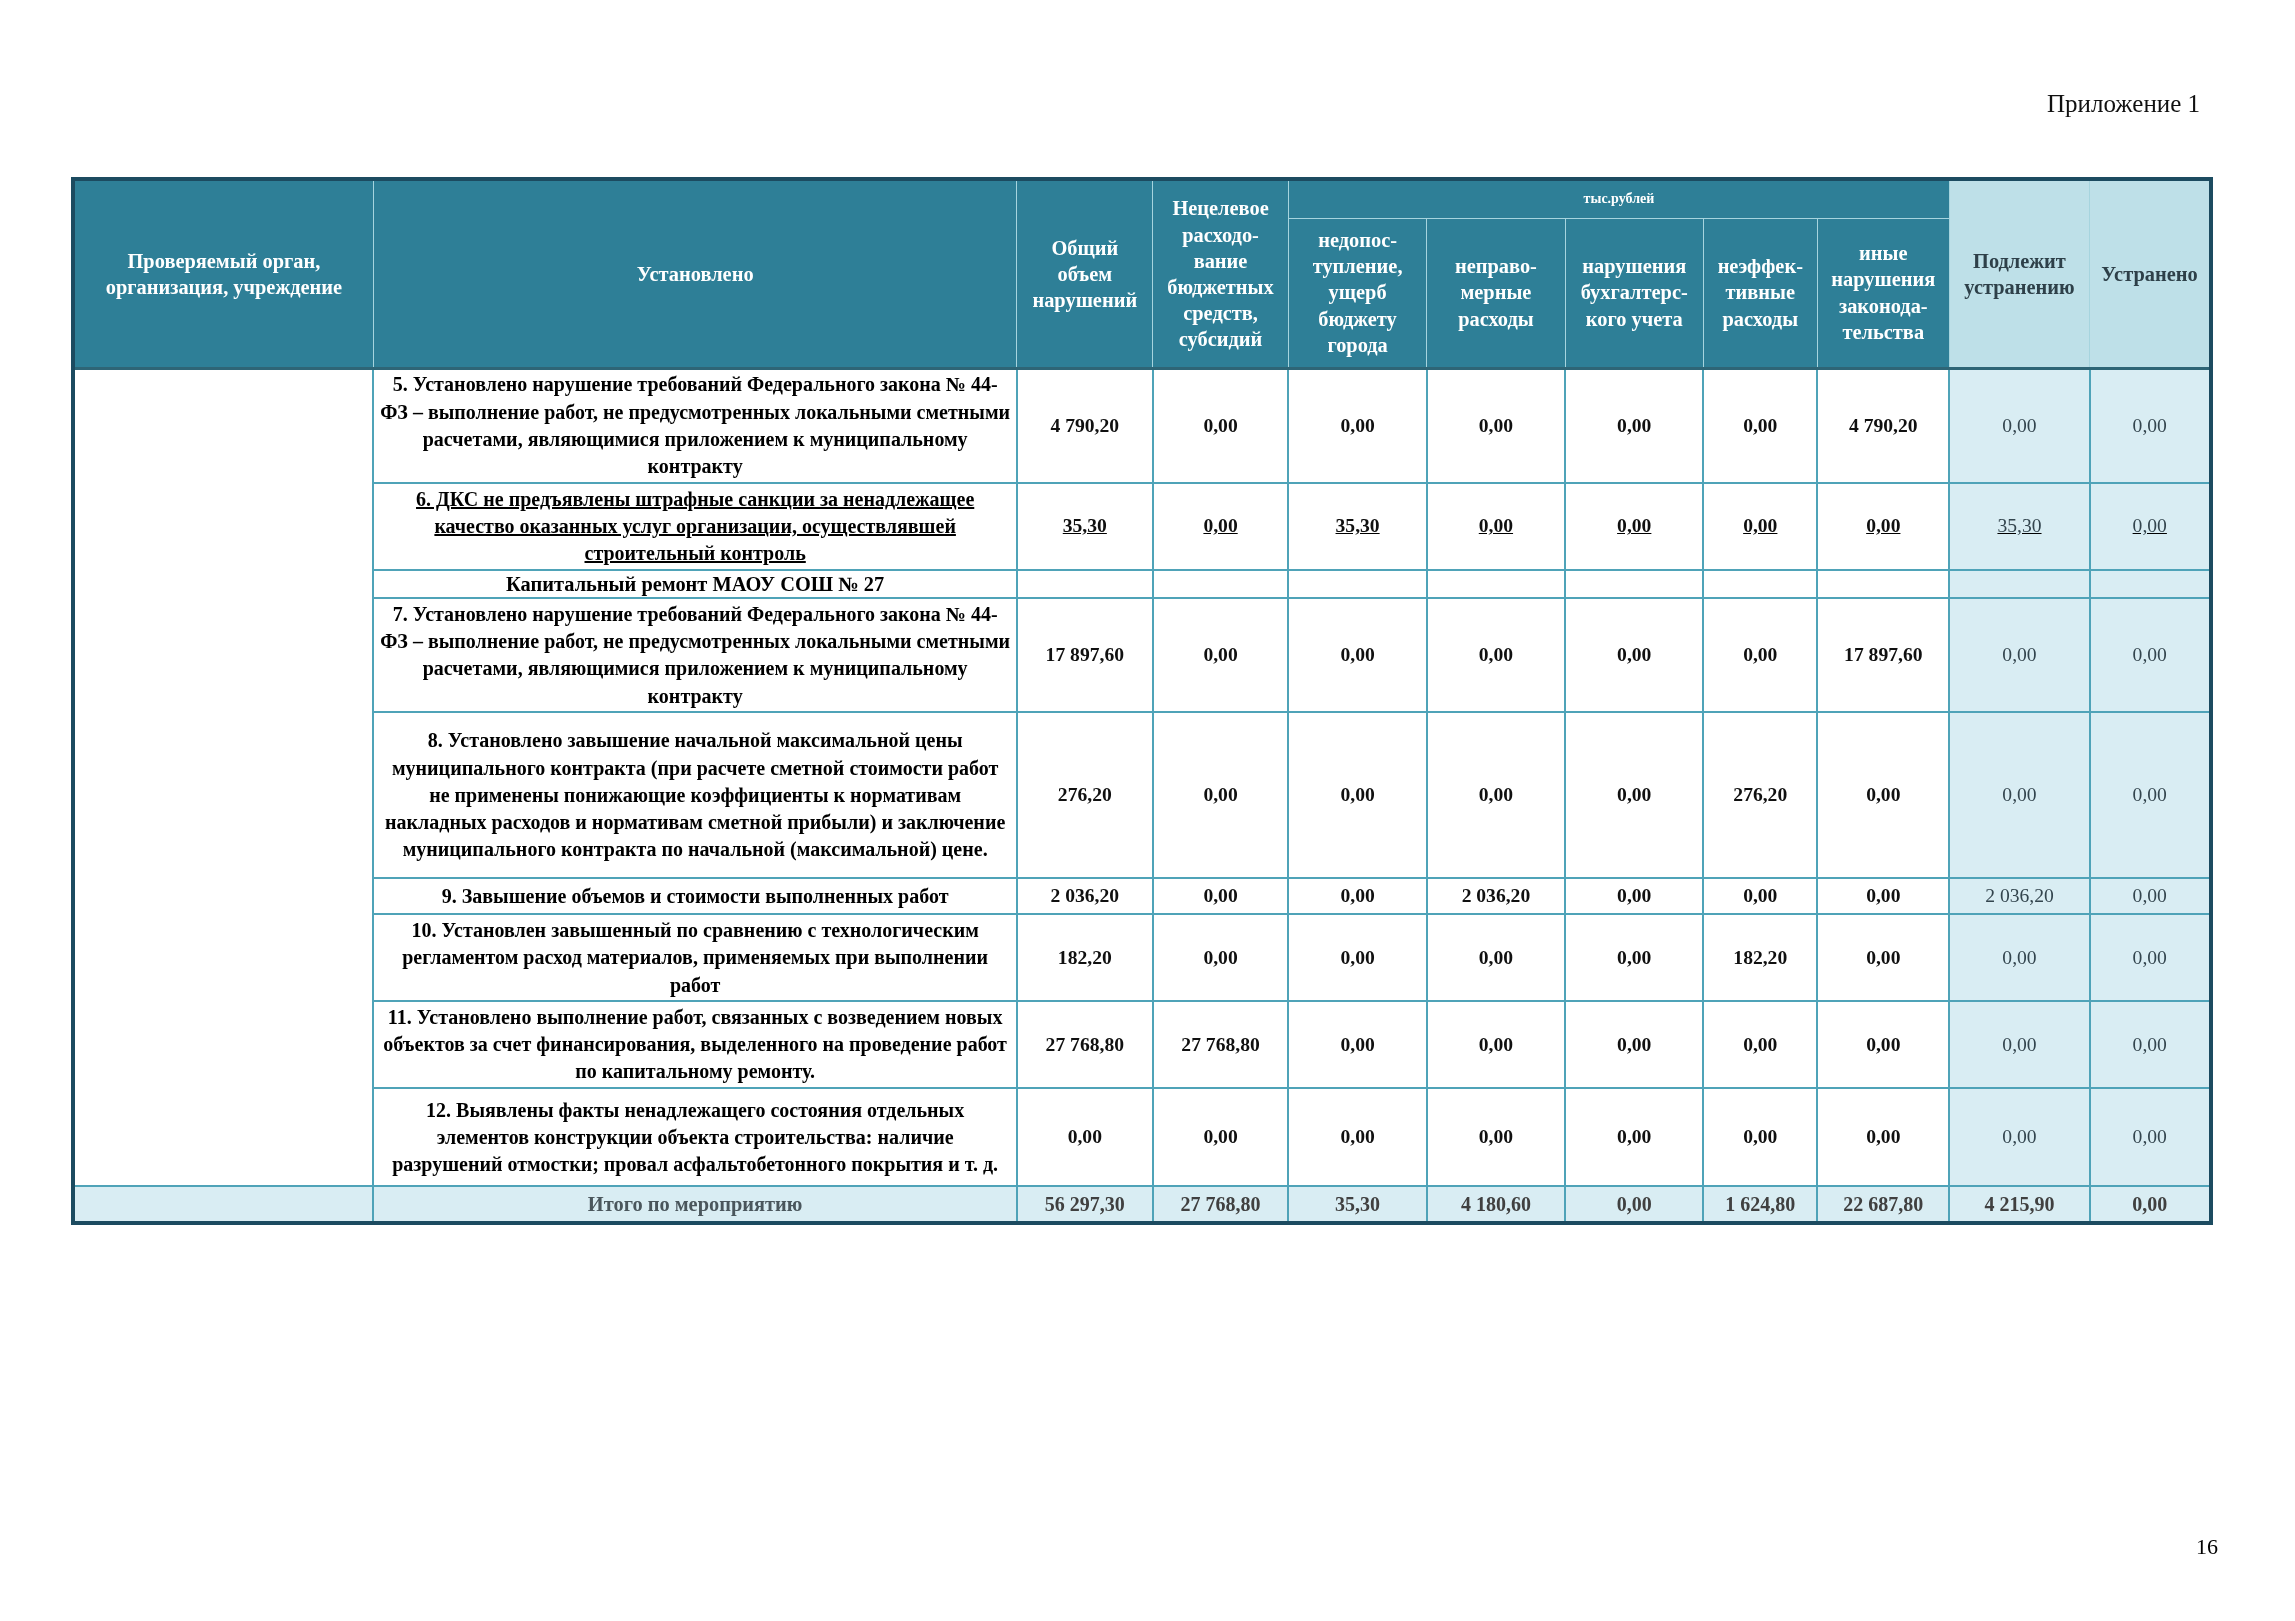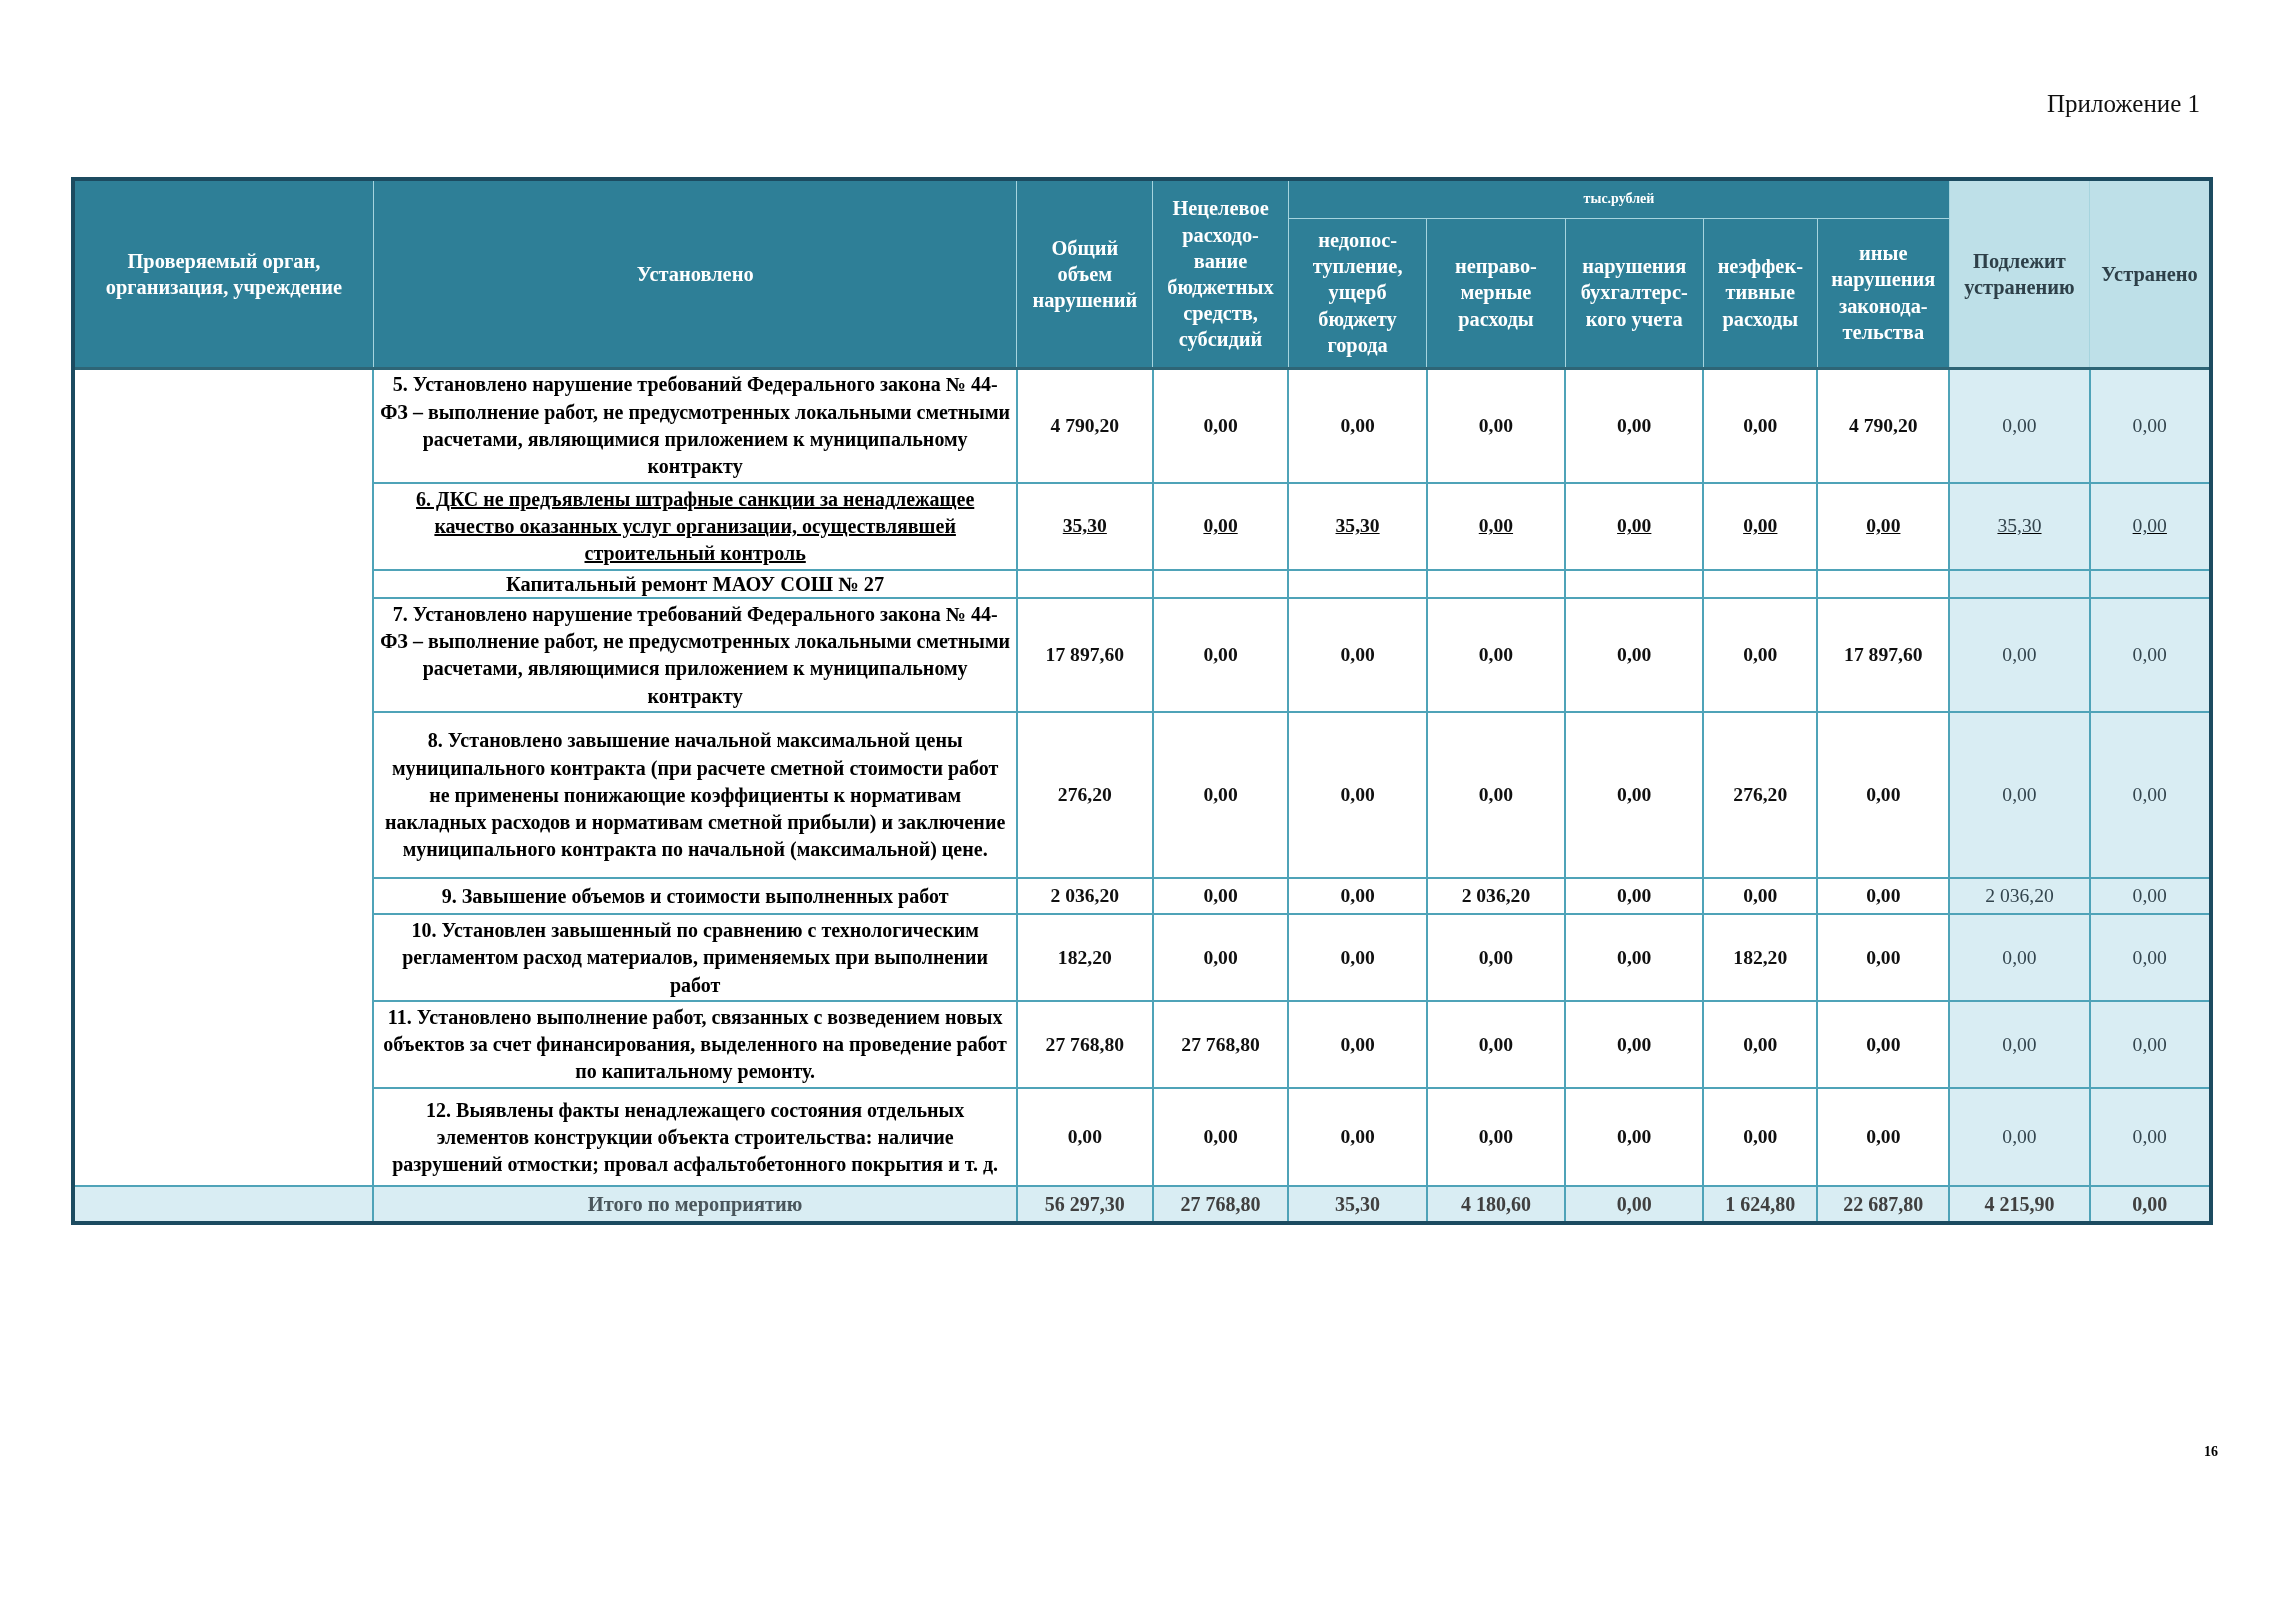--- a/index.html
+++ b/index.html
@@ -1,19 +1,19 @@
 <!DOCTYPE html>
 <html style="font-size:13.6px"><head>
 <meta charset="utf-8">
 <style>
   html,body{margin:0;padding:0;background:#888;}
   .sheet{position:relative;width:2295px;height:1622px;background:#ffffff;
          font-family:"Liberation Serif","DejaVu Serif",serif;color:#000;}
   .appendix{position:absolute;top:58px;right:95px;font-size:25px;color:#111;margin-top:32px;}
-  .pagenum{position:absolute;top:1444px;right:77px;font-size:14px;font-weight:700;}
+  .pagenum{position:absolute;top:1534px;right:77px;font-size:22px;font-weight:400;}
 
   table.vt{position:absolute;left:71px;top:177px;width:2142px;
            border-collapse:collapse;table-layout:fixed;
            border:4.3px solid #1c4b60;}
   table.vt th,table.vt td{padding:1.7px 5.1px;vertical-align:middle;text-align:center;
            overflow:hidden;}
 
   
   thead th{background:#2e7f97;color:#ffffff;font-weight:700;font-size:20.4px;
            line-height:1.28;white-space:pre-line;

